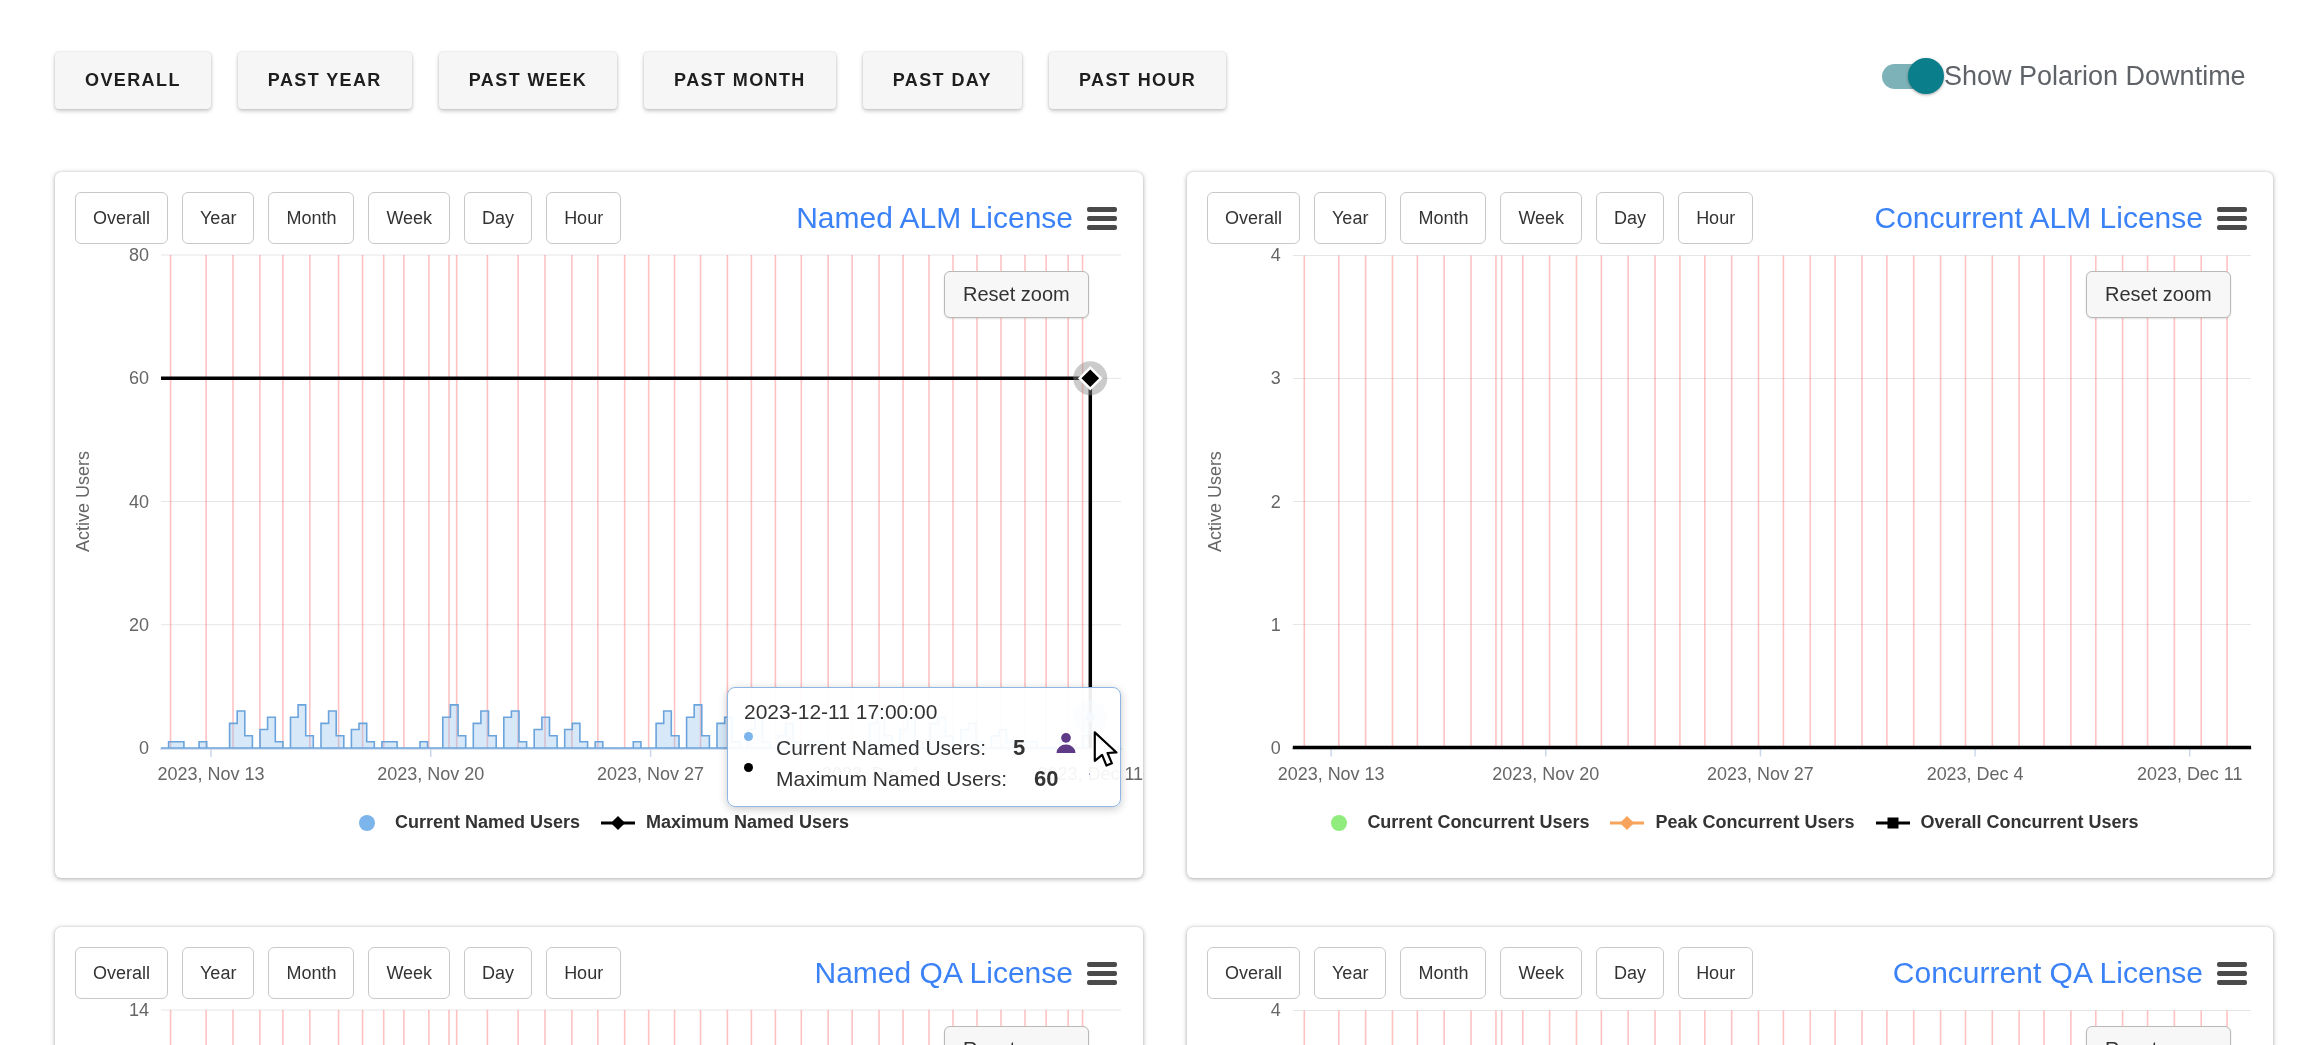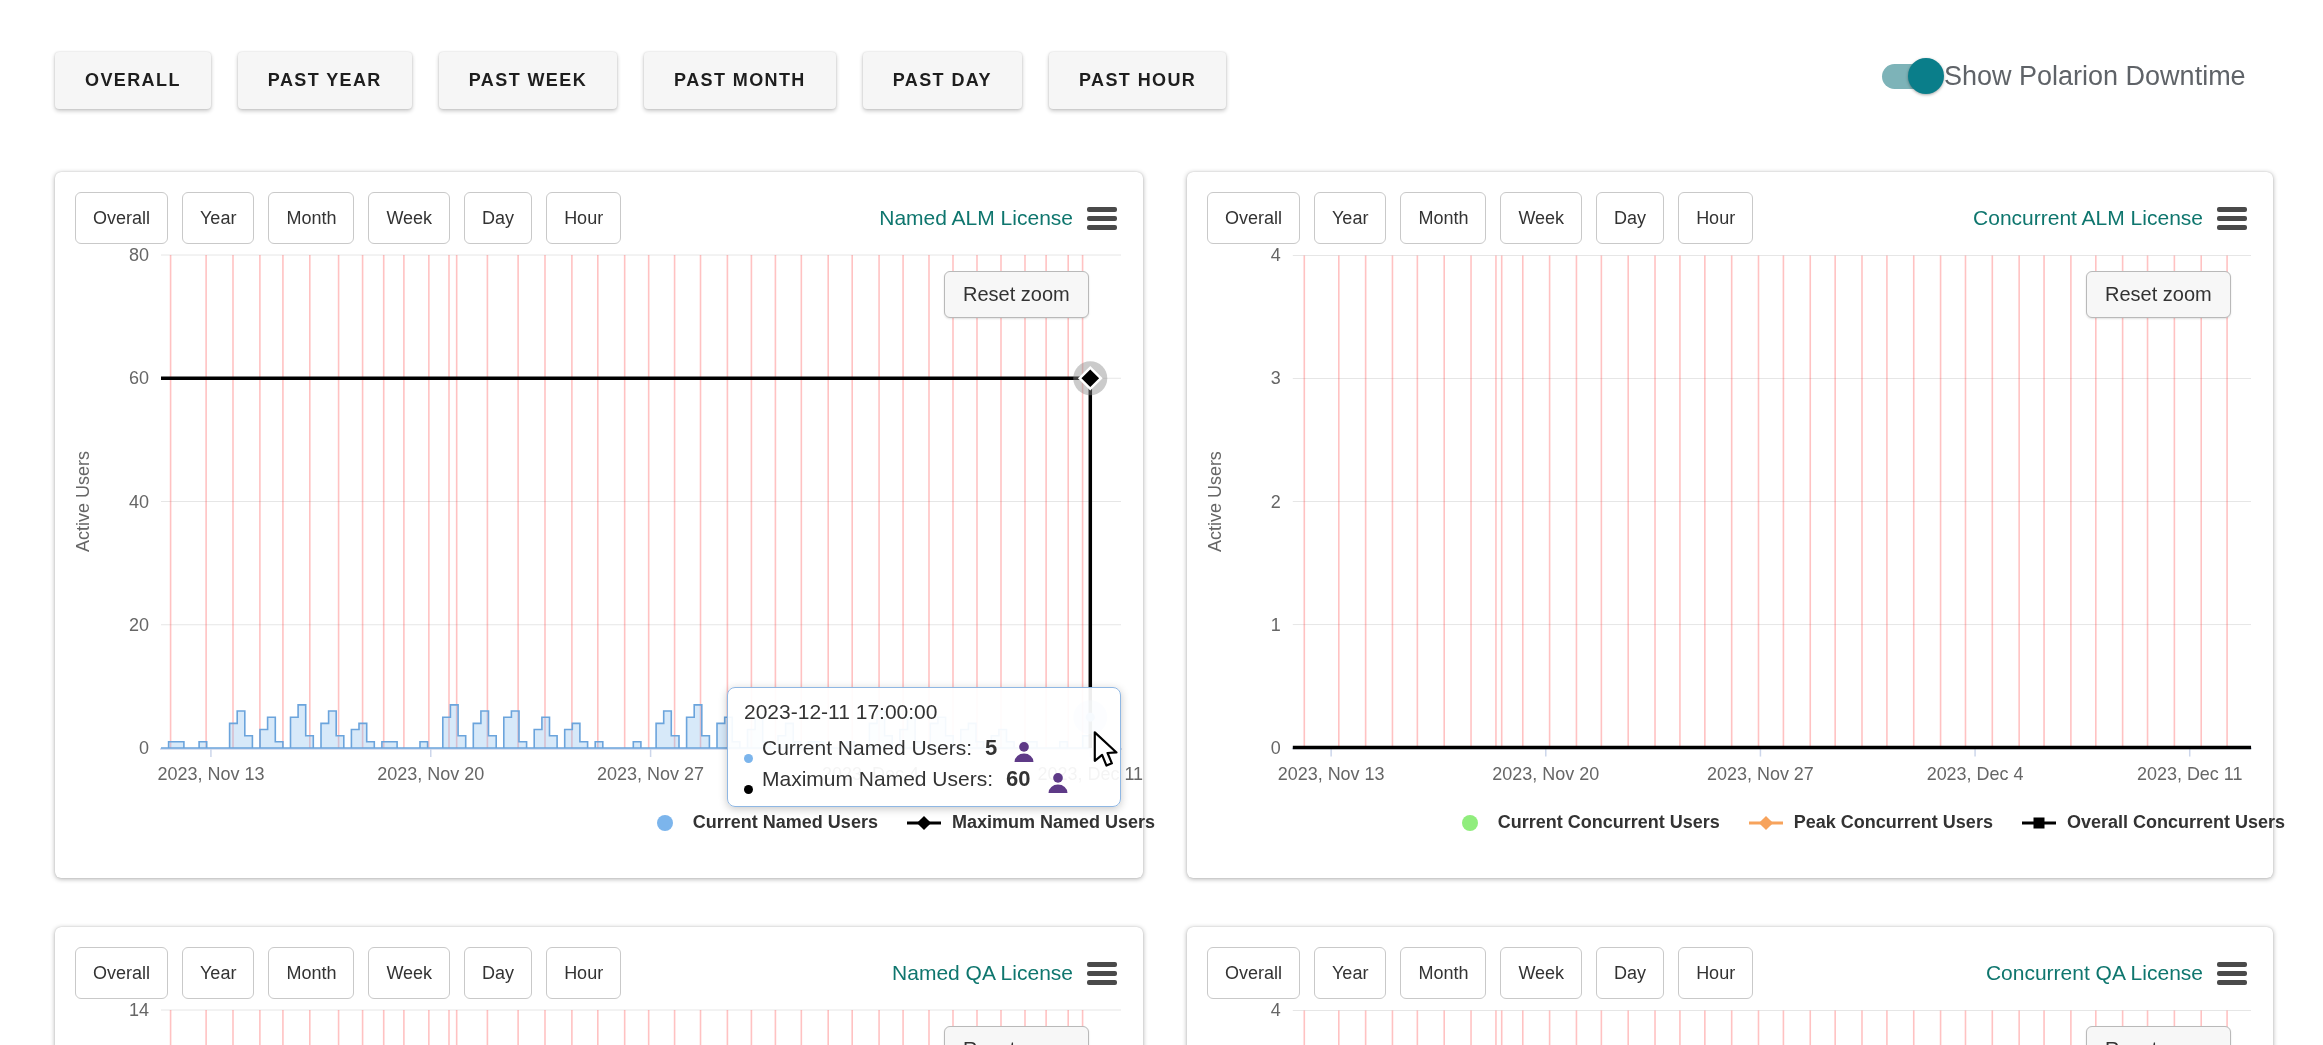--- a/index.html
+++ b/index.html
@@ -31,45 +31,45 @@
   #panel1{left:1187px;top:172px;width:1086px;}
   #panel2{left:55px;top:927px;}
   #panel3{left:1187px;top:927px;width:1086px;}
 
   .panel-head{display:flex;align-items:center;gap:14px;padding:20px 26px 0 20px;}
   .range-buttons{display:flex;gap:14px;}
   .rb{
     height:52px;padding:0 17px;background:#fff;border:1px solid #c9c9c9;border-radius:6px;
     font-family:inherit;font-size:18px;color:#333;cursor:pointer;
   }
-  .panel-title{margin:0 0 0 auto;font-size:21px;font-weight:400;color:#0f766e;white-space:nowrap;}
+  .panel-title{margin:0 0 0 auto;font-size:30px;font-weight:400;color:#3b82f6;white-space:nowrap;}
   .burger{width:30px;display:flex;flex-direction:column;gap:4px;cursor:pointer;flex:0 0 auto;}
   .burger span{display:block;height:5px;background:#4a4a4a;border-radius:2px;}
 
   .chart-svg{position:absolute;left:0;top:70px;width:100%;height:560px;}
   .reset-btn{
     position:absolute;left:889px;top:99px;z-index:5;padding:11px 18px;cursor:pointer;
     background:#f7f7f7;border:1px solid #b9b9b9;border-radius:6px;
     font-family:inherit;font-size:20px;color:#333;box-shadow:0 1px 2px rgba(0,0,0,.12);
   }
   #panel1 .reset-btn,#panel3 .reset-btn{left:899px;}
 
-  .legend{position:absolute;left:0;top:640px;width:100%;display:flex;justify-content:flex-end;
-    align-items:center;gap:28px;padding-left:12px;}
+  .legend{position:absolute;left:0;top:640px;width:100%;display:flex;justify-content:center;
+    align-items:center;gap:20px;}
   .legend-item{display:flex;align-items:center;gap:10px;font-size:18px;font-weight:bold;color:#333;cursor:pointer;}
 
   
   .tooltip{
     position:absolute;left:727px;top:687px;width:346px;z-index:20;
     background:rgba(255,255,255,.93);border:1.5px solid #8fb7e3;border-radius:8px;
     box-shadow:0 2px 8px rgba(0,0,0,.22);padding:12px 30px 12px 16px;
     font-size:21px;color:#333;
   }
   .tt-date{margin-bottom:8px;}
-  .tt-row{display:flex;align-items:flex-end;gap:9px;line-height:31px;white-space:nowrap;}
+  .tt-row{display:flex;align-items:flex-start;gap:23px;line-height:31px;white-space:nowrap;}
   .tt-bullet{width:9px;height:9px;border-radius:50%;flex:0 0 auto;}
   .tt-val{font-weight:bold;font-size:22px;margin-left:4px;}
   .person-icon{margin-left:7px;}
 
   .cursor{position:absolute;left:1090px;top:731px;z-index:30;}
 </style>
 </head>
 <body>
 
 <div class="toolbar">

